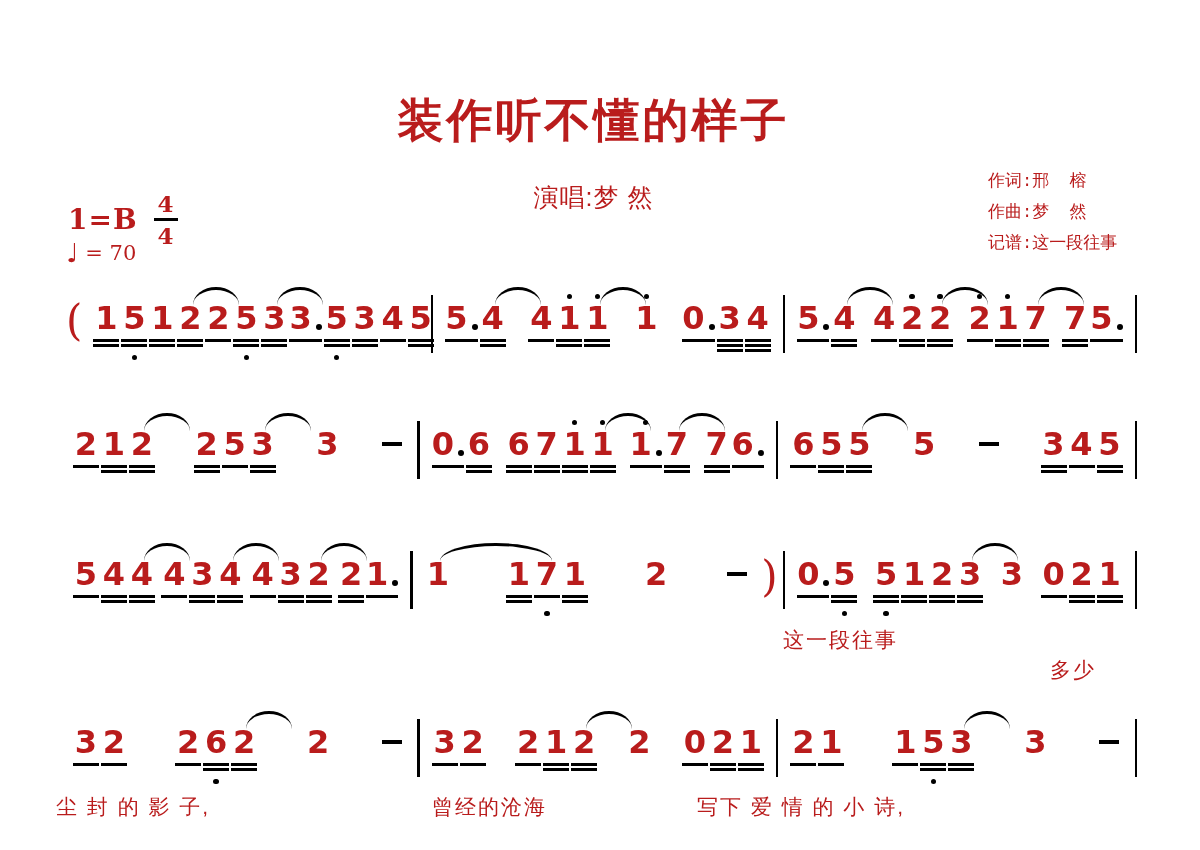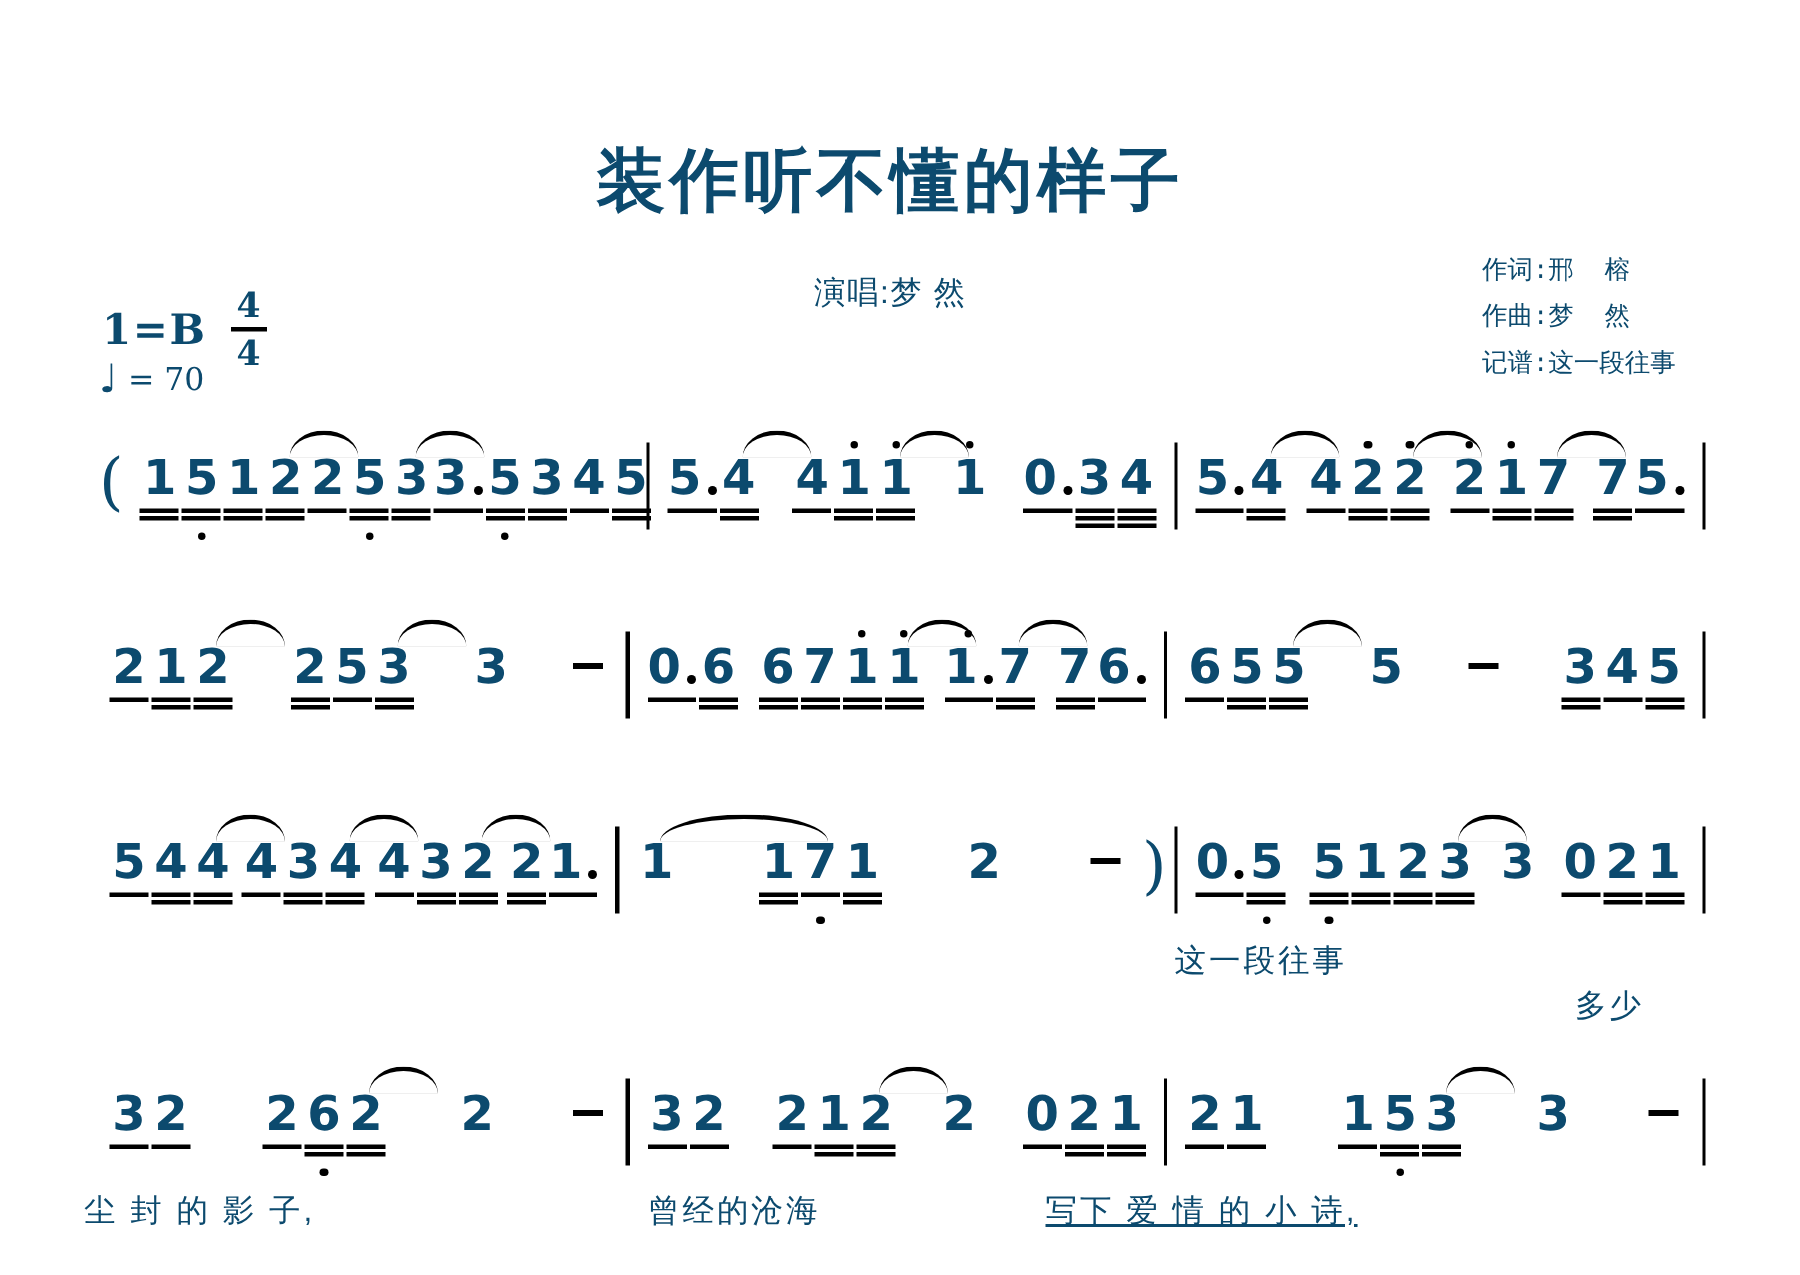--- a/index.html
+++ b/index.html
@@ -1,23 +1,23 @@
 <!DOCTYPE html>
 <html><head>
 <meta charset="utf-8">
 <style>
   html,body { margin:0; padding:0; background:#fff; }
-  .page { position:relative; width:1187px; height:850px; background:#ffffff; color:#0c4a6e;
+  .page { position:relative; width:1187px; height:850px; background:#ffffff; color:#b91c1c;
           font-family:"Liberation Sans", sans-serif; overflow:hidden; }
 
   .title { position:absolute; top:90px; left:0; width:100%; text-align:center;
            font-family:"DejaVu Serif","Liberation Serif",serif; font-size:46px; font-weight:bold;
            letter-spacing:3px; }
   .subtitle { position:absolute; top:181px; left:0; width:100%; text-align:center;
-              font-size:21px; letter-spacing:1px; }
+              font-size:25px; letter-spacing:1px; }
   .credits { position:absolute; top:166px; left:988px; font-size:17px; line-height:31px;font-family:Liberation Mono, monospace; }
   .credits div { white-space:pre; }
 
   .keysig { position:absolute; top:192px; left:68px; display:flex; align-items:center; gap:16px;
             font-family:"DejaVu Serif","Liberation Serif",serif; font-weight:bold; }
   .keytext { font-size:28px; letter-spacing:1px; }
   .timesig { display:flex; flex-direction:column; align-items:center; font-size:23px; line-height:1; }
   .timesig .tnum { padding:0 4px 3px 4px; border-bottom:3px solid #000; }
   .timesig .tden { padding-top:3px; }
   .tempo { position:absolute; top:238px; left:66px; display:flex; align-items:center; gap:7px;
@@ -1168,15 +1168,15 @@
         </div>
       </div>
       <div class="barline"></div>
     </div>
 
   <div id="lyrics-layer">
       <div class="lyric" style="left: 783px; top: 626px;">这一段往事</div>
       <div class="lyric" style="left: 1050px; top: 656px;">多少</div>
       <div class="lyric" style="left: 56px; top: 793px;">尘 封 的 影 子,</div>
       <div class="lyric" style="left: 432px; top: 793px;">曾经的沧海</div>
-      <div class="lyric" style="left: 697px; top: 793px; text-decoration: underline;">写下 爱 情 的 小 诗,</div>
+      <div class="lyric" style="left: 697px; top: 793px;">写下 爱 情 的 小 诗,</div>
     </div>
 </div>
 
 </body></html>

